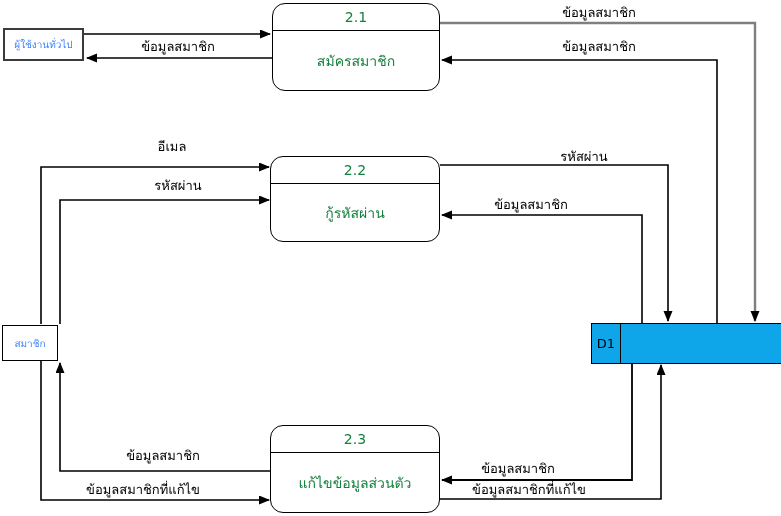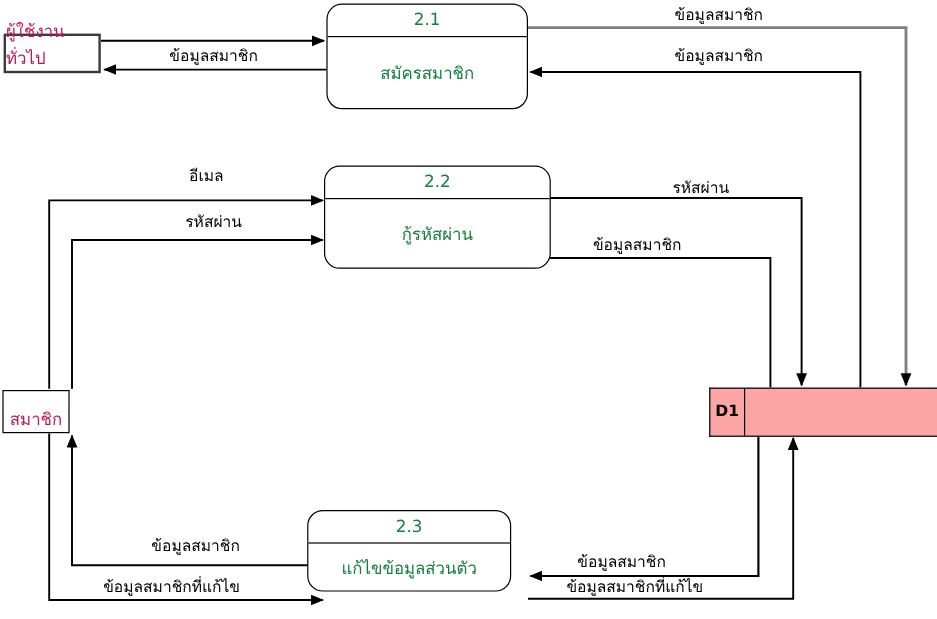--- a/index.html
+++ b/index.html
@@ -17,25 +17,25 @@
   }
   #wires {
     position: absolute;
     left: 0; top: 0;
     width: 781px; height: 516px;
   }
   .box {
     position: absolute;
     box-sizing: border-box;
     display: flex;
-    align-items: flex-end;
+    align-items: center;
     justify-content: center;
     background: #ffffff;
-    color: #be185d;
-    font-size: 14px;
+    color: #3b82f6;
+    font-size: 10px;
   }
   .ext-entity {
     border: 2px solid #3b3b3b;
   }
   .entity {
     border: 1.5px solid #000000;
   }
   .process {
     position: absolute;
     box-sizing: border-box;
@@ -61,25 +61,24 @@
     align-items: center;
     justify-content: center;
     font-size: 14px;
   }
   .datastore {
     position: absolute;
     box-sizing: border-box;
     border-top: 1.5px solid #000000;
     border-bottom: 1.5px solid #000000;
     border-left: 1.5px solid #000000;
-    background: #fca5a5;
+    background: #0ea5e9;
     display: flex;
     align-items: stretch;
     color: #000000;
-    font-weight: bold;
   }
   .datastore .ds-id {
     box-sizing: border-box;
     width: 29px;
     border-right: 1.4px solid #000000;
     display: flex;
     align-items: center;
     justify-content: center;
     font-size: 13px;
     flex: 0 0 auto;
@@ -138,26 +137,26 @@
 
   <div class="box ext-entity" style="left:3px; top:28px; width:81px; height:33px;">
     <span>ผู้ใช้งานทั่วไป</span>
   </div>
 
   <div class="process" style="left:272px; top:3px; width:168px; height:88px;">
     <div class="p-number">2.1</div>
     <div class="p-label">สมัครสมาชิก</div>
   </div>
 
-  <div class="process" style="left:270px; top:138px; width:189px; height:86px;">
+  <div class="process" style="left:270px; top:156px; width:170px; height:86px;">
     <div class="p-number">2.2</div>
     <div class="p-label">กู้รหัสผ่าน</div>
   </div>
 
-  <div class="process" style="left:256px; top:425px; width:170px; height:68px;">
+  <div class="process" style="left:270px; top:425px; width:170px; height:88px;">
     <div class="p-number">2.3</div>
     <div class="p-label">แก้ไขข้อมูลส่วนตัว</div>
   </div>
 
   <div class="box entity" style="left:2px; top:325px; width:56px; height:36px;">
     <span>สมาชิก</span>
   </div>
 
   <div class="datastore" style="left:591px; top:323px; width:190px; height:41px;">
     <div class="ds-id">D1</div>

